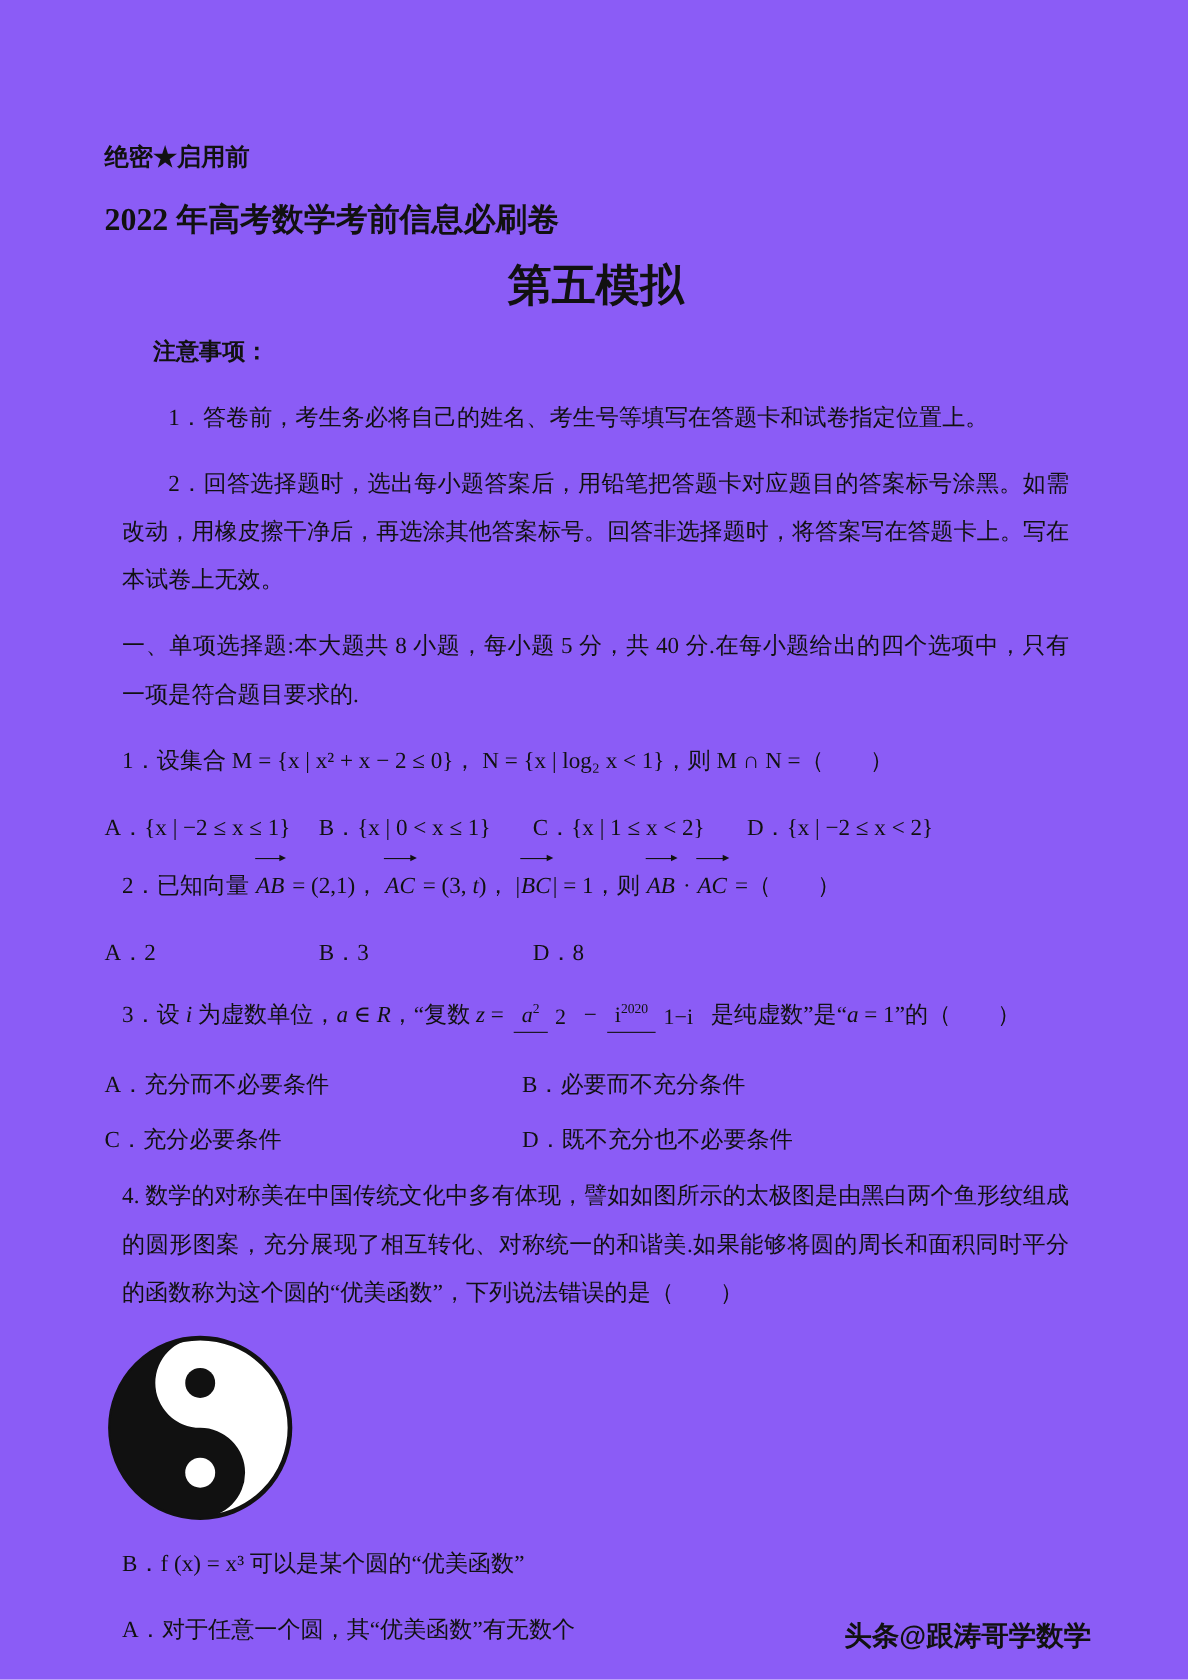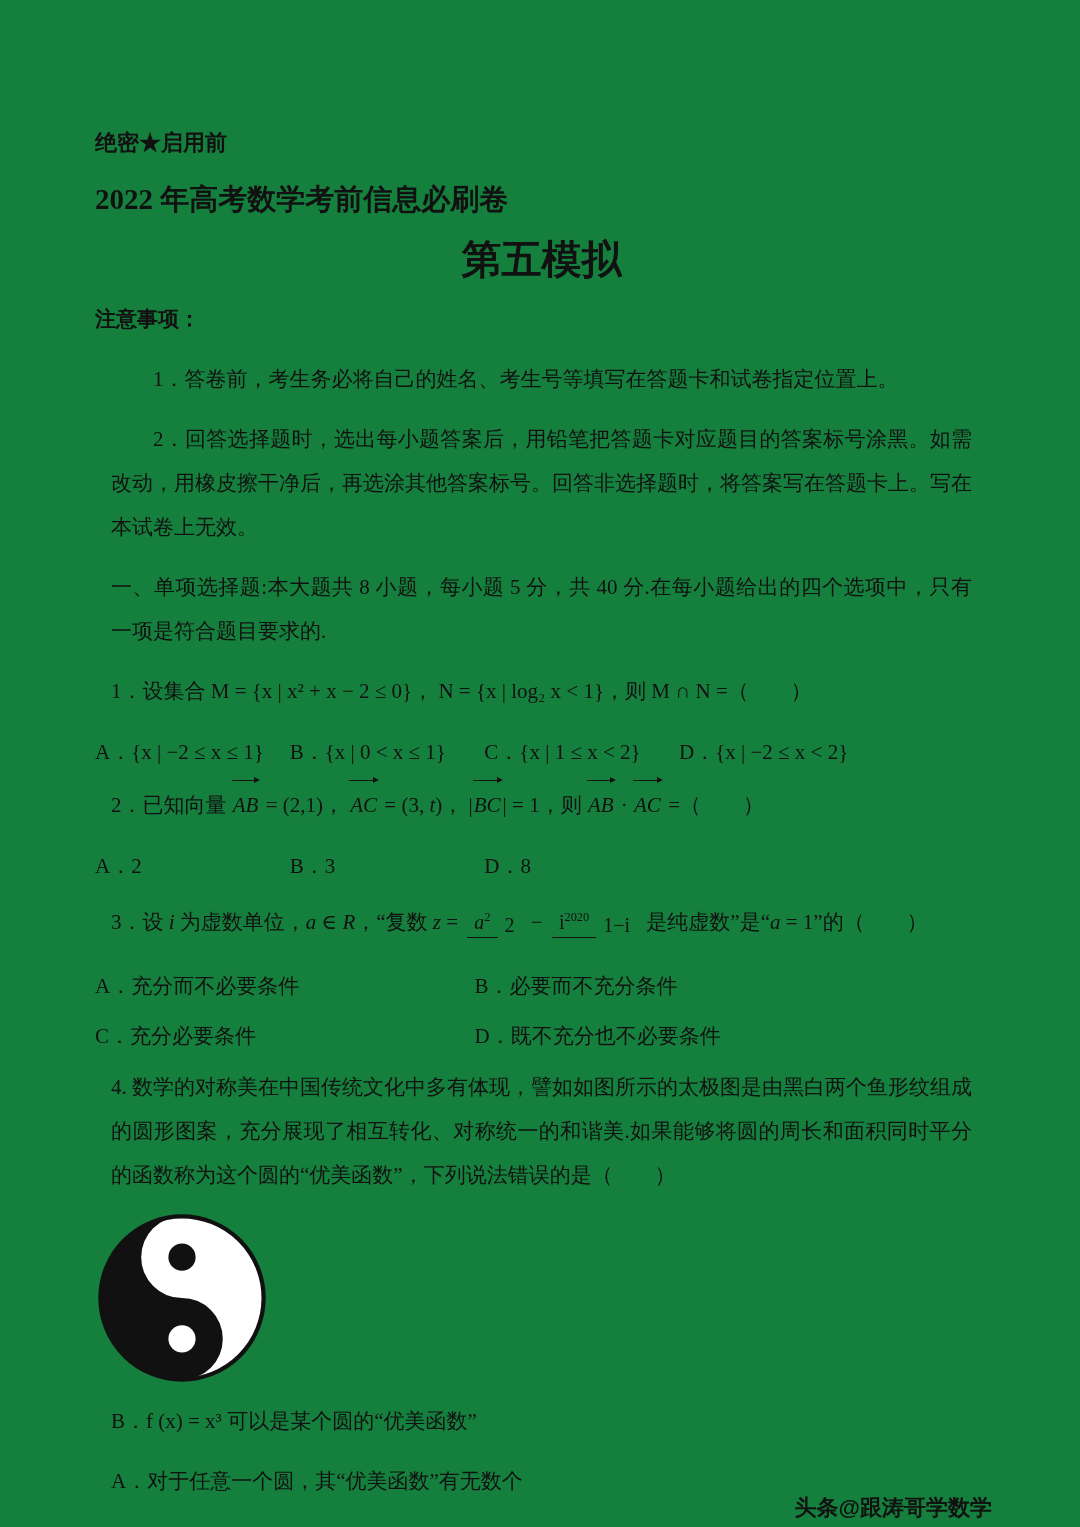--- a/index.html
+++ b/index.html
@@ -1,21 +1,21 @@
 <!DOCTYPE html>
 <html lang="zh"><head>
 <meta charset="utf-8">
 <style>
   * { box-sizing: border-box; }
   html, body { margin: 0; padding: 0; background: #ffffff; }
   .page {
     position: relative;
     width: 1080px;
     height: 1527px;
-    background: #15803d;
+    background: #8b5cf6;
     color: #111;
     font-family: "Liberation Serif", "DejaVu Serif", serif;
     padding: 128px 92px 0 95px;
     overflow: hidden;
   }
   .classification {
     font-size: 22px;
     font-weight: 700;
   }
   .title {
@@ -26,20 +26,21 @@
   .subtitle {
     text-align: center;
     font-size: 40px;
     font-weight: 700;
     margin: 12px 0 10px 0;
   }
   .notes-title {
     font-size: 21px;
     font-weight: 700;
     line-height: 44px;
+    margin-left: 44px;
   }
   p.line {
     margin: 16px;
     font-size: 21px;
     line-height: 44px;
     text-align: justify;
   }
   p.indent { text-indent: 2em; }
   p.stem { margin-top: 6px; }
   p.tall { line-height: 50px; margin-top: 8px; }
@@ -94,22 +95,22 @@
   }
   .taiji-wrap {
     margin: 16px 0 14px 2px;
     width: 170px;
     height: 170px;
   }
   .taiji-wrap svg { width: 100%; height: 100%; display: block; }
   .footer-mark {
     position: absolute;
     right: 88px;
-    bottom: 4px;
-    font-size: 22px;
+    bottom: 24px;
+    font-size: 25px;
     font-weight: 700;
     color: #111;
     font-family: "Liberation Sans", "DejaVu Sans", sans-serif;
     margin-top: 23px;
   }
 </style>
 </head>
 <body>
 
 <div class="page">

